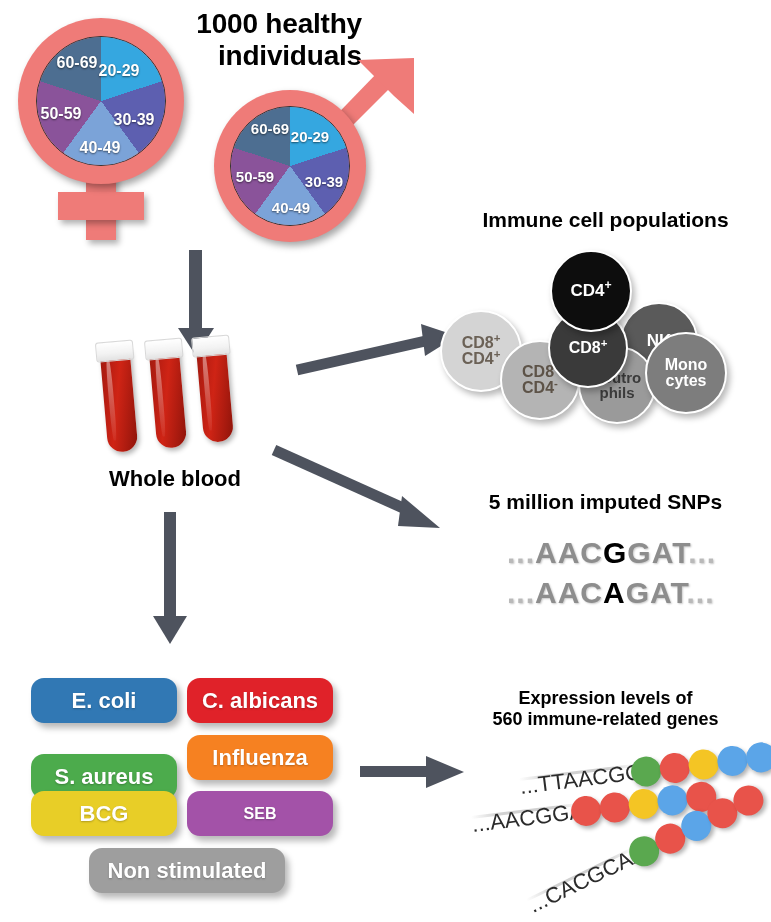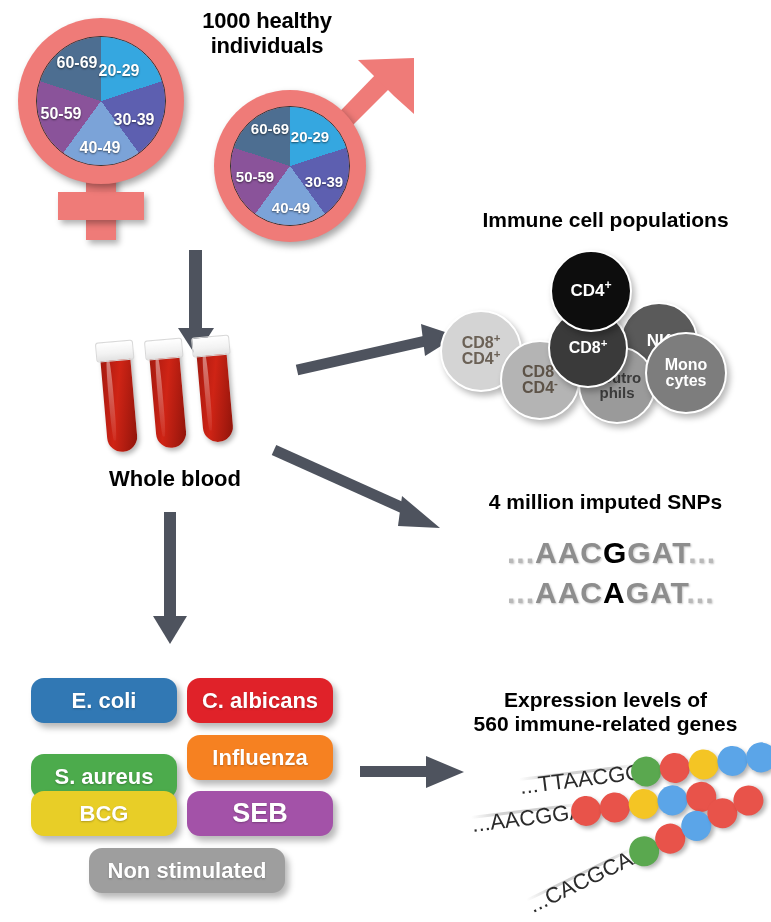--- a/index.html
+++ b/index.html
@@ -106,21 +106,21 @@
   }
   .bead{
     position:absolute;border-radius:50%;top:50%;
     transform:translateY(-50%);
     box-shadow:2px 3px 4px rgba(0,0,0,0.3);
   }
 </style>
 </head>
 <body>
 
-<div class="abs heading" style="left:172px;top:8px;width:190px;font-size:22px;letter-spacing:-0.2px;">1000 healthy
+<div class="abs heading" style="left:172px;top:8px;width:190px;font-size:28px;letter-spacing:-0.2px;text-align:right;">1000 healthy
 individuals</div>
 
 <div class="gender-wrap" style="left:8px;top:10px;width:190px;height:230px;">
   <div class="fem-stem" style="left:78px;top:148px;width:30px;height:82px;"></div>
   <div class="fem-stem" style="left:50px;top:182px;width:86px;height:28px;"></div>
   <div class="sym-ring" style="left:10px;top:8px;width:166px;height:166px;"></div>
   <div class="pie" style="left:28px;top:26px;width:130px;height:130px;">
     <div class="slice" style="background:conic-gradient(from 0deg,#35a7e0 0deg 72deg,transparent 72deg);"></div>
     <div class="slice" style="background:conic-gradient(from 0deg,transparent 0deg 72deg,#5d5fb0 72deg 144deg,transparent 144deg);"></div>
     <div class="slice" style="background:conic-gradient(from 0deg,transparent 0deg 144deg,#7ba3d8 144deg 216deg,transparent 216deg);"></div>
@@ -222,21 +222,21 @@
 
   <div class="cell" style="left:138px;top:106px;width:78px;height:78px;background:#9a9a9a;color:#3b3b3b;font-size:15px;z-index:6;">
     <span>Neutro<br>phils</span>
   </div>
 
   <div class="cell" style="left:205px;top:92px;width:82px;height:82px;background:#7d7d7d;color:#fff;font-size:16px;z-index:7;">
     <span>Mono<br>cytes</span>
   </div>
 </div>
 
-<div class="abs heading" style="left:440px;top:490px;width:331px;font-size:21px;">4 million imputed SNPs</div>
+<div class="abs heading" style="left:440px;top:490px;width:331px;font-size:21px;">5 million imputed SNPs</div>
 
 <div class="snp-row" style="left:488px;top:536px;font-size:30px;letter-spacing:1px;">
   <span class="dim">...</span><span class="mid">AAC</span><span class="hot">G</span><span class="mid">GAT</span><span class="dim">...</span>
 </div>
 
 <div class="snp-row" style="left:488px;top:576px;font-size:30px;letter-spacing:1px;">
   <span class="dim">...</span><span class="mid">AAC</span><span class="hot">A</span><span class="mid">GAT</span><span class="dim">...</span>
 </div>
 
 <div class="pill" style="left:31px;top:678px;width:146px;height:45px;background:#3178b4;font-size:22px;">
@@ -247,33 +247,33 @@
 </div>
 <div class="pill" style="left:31px;top:735px;width:146px;height:45px;background:#4cab4c;font-size:22px;margin-top:19px;">
   <span>S. aureus</span>
 </div>
 <div class="pill" style="left:187px;top:735px;width:146px;height:45px;background:#f68121;font-size:22px;">
   <span>Influenza</span>
 </div>
 <div class="pill" style="left:31px;top:791px;width:146px;height:45px;background:#e8ce27;font-size:22px;">
   <span>BCG</span>
 </div>
-<div class="pill" style="left:187px;top:791px;width:146px;height:45px;background:#a352a8;font-size:27px;">
+<div class="pill" style="left:187px;top:791px;width:146px;height:45px;background:#a352a8;font-size:16px;">
   <span>SEB</span>
 </div>
 <div class="pill" style="left:89px;top:848px;width:196px;height:45px;background:#9e9e9e;font-size:22px;">
   <span>Non stimulated</span>
 </div>
 
 <svg class="arrow-svg" style="left:360px;top:752px;width:108px;height:42px;" viewBox="0 0 108 42">
   <rect x="0" y="14" width="72" height="11" fill="#4e535e"></rect>
   <path d="M66 4 L104 20 L66 36 Z" fill="#4e535e"></path>
 </svg>
 
-<div class="abs heading" style="left:440px;top:688px;width:331px;font-size:21px;">Expression levels of
+<div class="abs heading" style="left:440px;top:688px;width:331px;font-size:18px;">Expression levels of
 560 immune-related genes</div>
 
 <div class="abs" style="left:430px;top:740px;width:341px;height:182px;">
 
   <div class="strand" style="left:90px;top:30px;width:260px;height:34px;transform:rotate(-7deg);">
     <div class="strand-line" style="width:118px;"></div>
     <div class="strand-text" style="font-size:22px;">...TTAACGG</div>
     <div class="bead" style="left:112px;width:30px;height:30px;background:#5aa84f;"></div>
     <div class="bead" style="left:141px;width:30px;height:30px;background:#e8534a;"></div>
     <div class="bead" style="left:170px;width:30px;height:30px;background:#f4c524;"></div>

